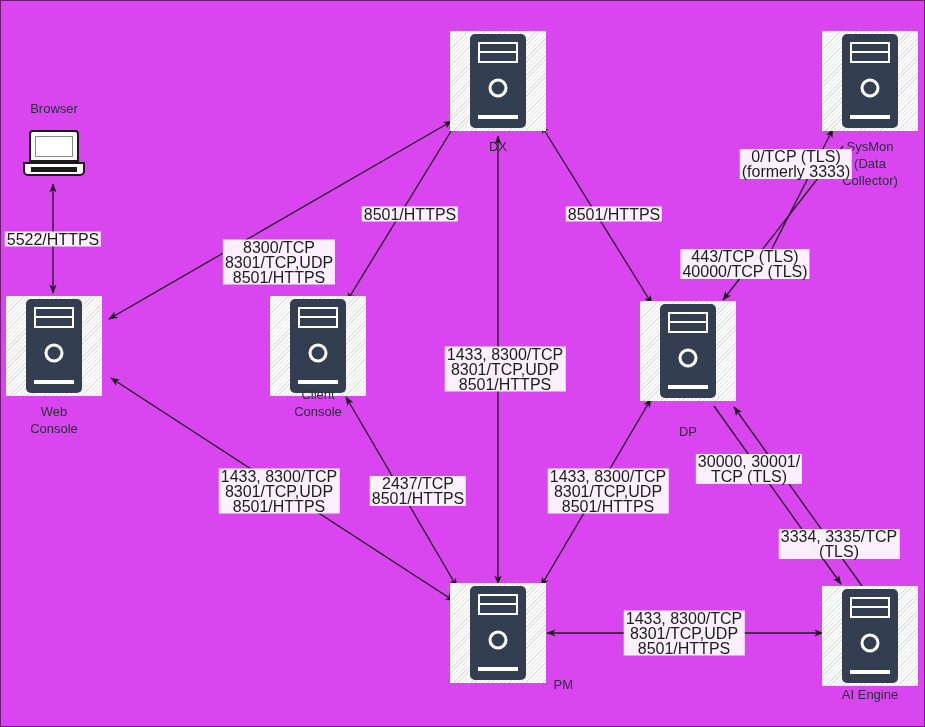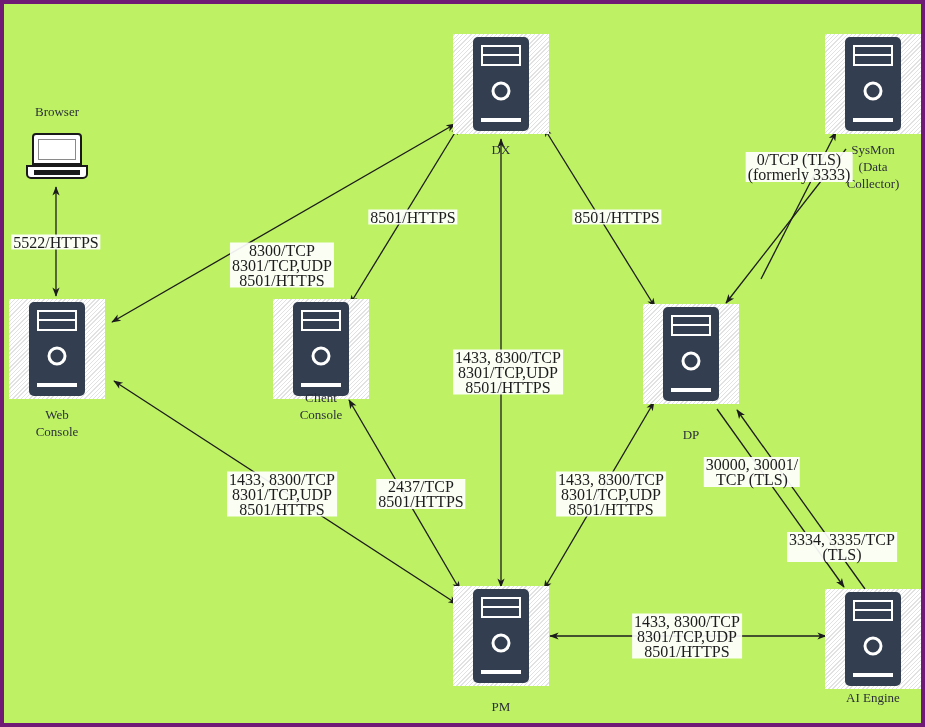--- a/index.html
+++ b/index.html
@@ -8,25 +8,24 @@
     padding: 0;
     background: #ffffff;
   }
   body {
     font-family: "Liberation Sans", sans-serif;
   }
   #canvas {
     position: relative;
     width: 925px;
     height: 727px;
-    background: #bef264;
-    border: 4px solid #701a75;
+    background: #d946ef;
+    border: 1px solid #701a75;
     box-sizing: border-box;
     overflow: hidden;
-    font-family: Liberation Serif, serif;
   }
   #edges {
     position: absolute;
     left: 0;
     top: 0;
     width: 925px;
     height: 727px;
     pointer-events: none;
   }
   .node {
@@ -291,21 +290,21 @@
 
   <div class="node" style="left:497px; top:632px;">
     <div class="shadow-plate" style="width:96px;height:100px;"></div>
     <div class="tower" style="width:56px;height:94px;">
       <div class="bars">
           <div class="divider"></div>
         </div>
       <div class="ring"></div>
       <div class="footbar"></div>
     </div>
-    <div class="node-label" style="top:62px; width:150px;">PM</div>
+    <div class="node-label" style="top:43px; width:150px;text-align:right;">PM</div>
   </div>
 
   <div class="node" style="left:869px; top:635px;">
     <div class="shadow-plate" style="width:96px;height:100px;"></div>
     <div class="tower" style="width:56px;height:94px;">
       <div class="bars">
           <div class="divider"></div>
         </div>
       <div class="ring"></div>
       <div class="footbar"></div>
@@ -317,20 +316,22 @@
   <div class="edge-label" style="left:278px; top:214px;margin-top:47px;">8300/TCP
 8301/TCP,UDP
 8501/HTTPS</div>
   <div class="edge-label" style="left:409px; top:213px;">8501/HTTPS</div>
   <div class="edge-label" style="left:613px; top:213px;">8501/HTTPS</div>
   <div class="edge-label" style="left:504px; top:368px;">1433, 8300/TCP
 8301/TCP,UDP
 8501/HTTPS</div>
   <div class="edge-label" style="left:795px; top:163px;">0/TCP (TLS)
 (formerly 3333)</div>
+  <div class="edge-label" style="left:744px; top:263px;">443/TCP (TLS)
+40000/TCP (TLS)</div>
   <div class="edge-label" style="left:278px; top:490px;">1433, 8300/TCP
 8301/TCP,UDP
 8501/HTTPS</div>
   <div class="edge-label" style="left:417px; top:490px;">2437/TCP
 8501/HTTPS</div>
   <div class="edge-label" style="left:607px; top:490px;">1433, 8300/TCP
 8301/TCP,UDP
 8501/HTTPS</div>
   <div class="edge-label" style="left:748px; top:468px;">30000, 30001/
 TCP (TLS)</div>

